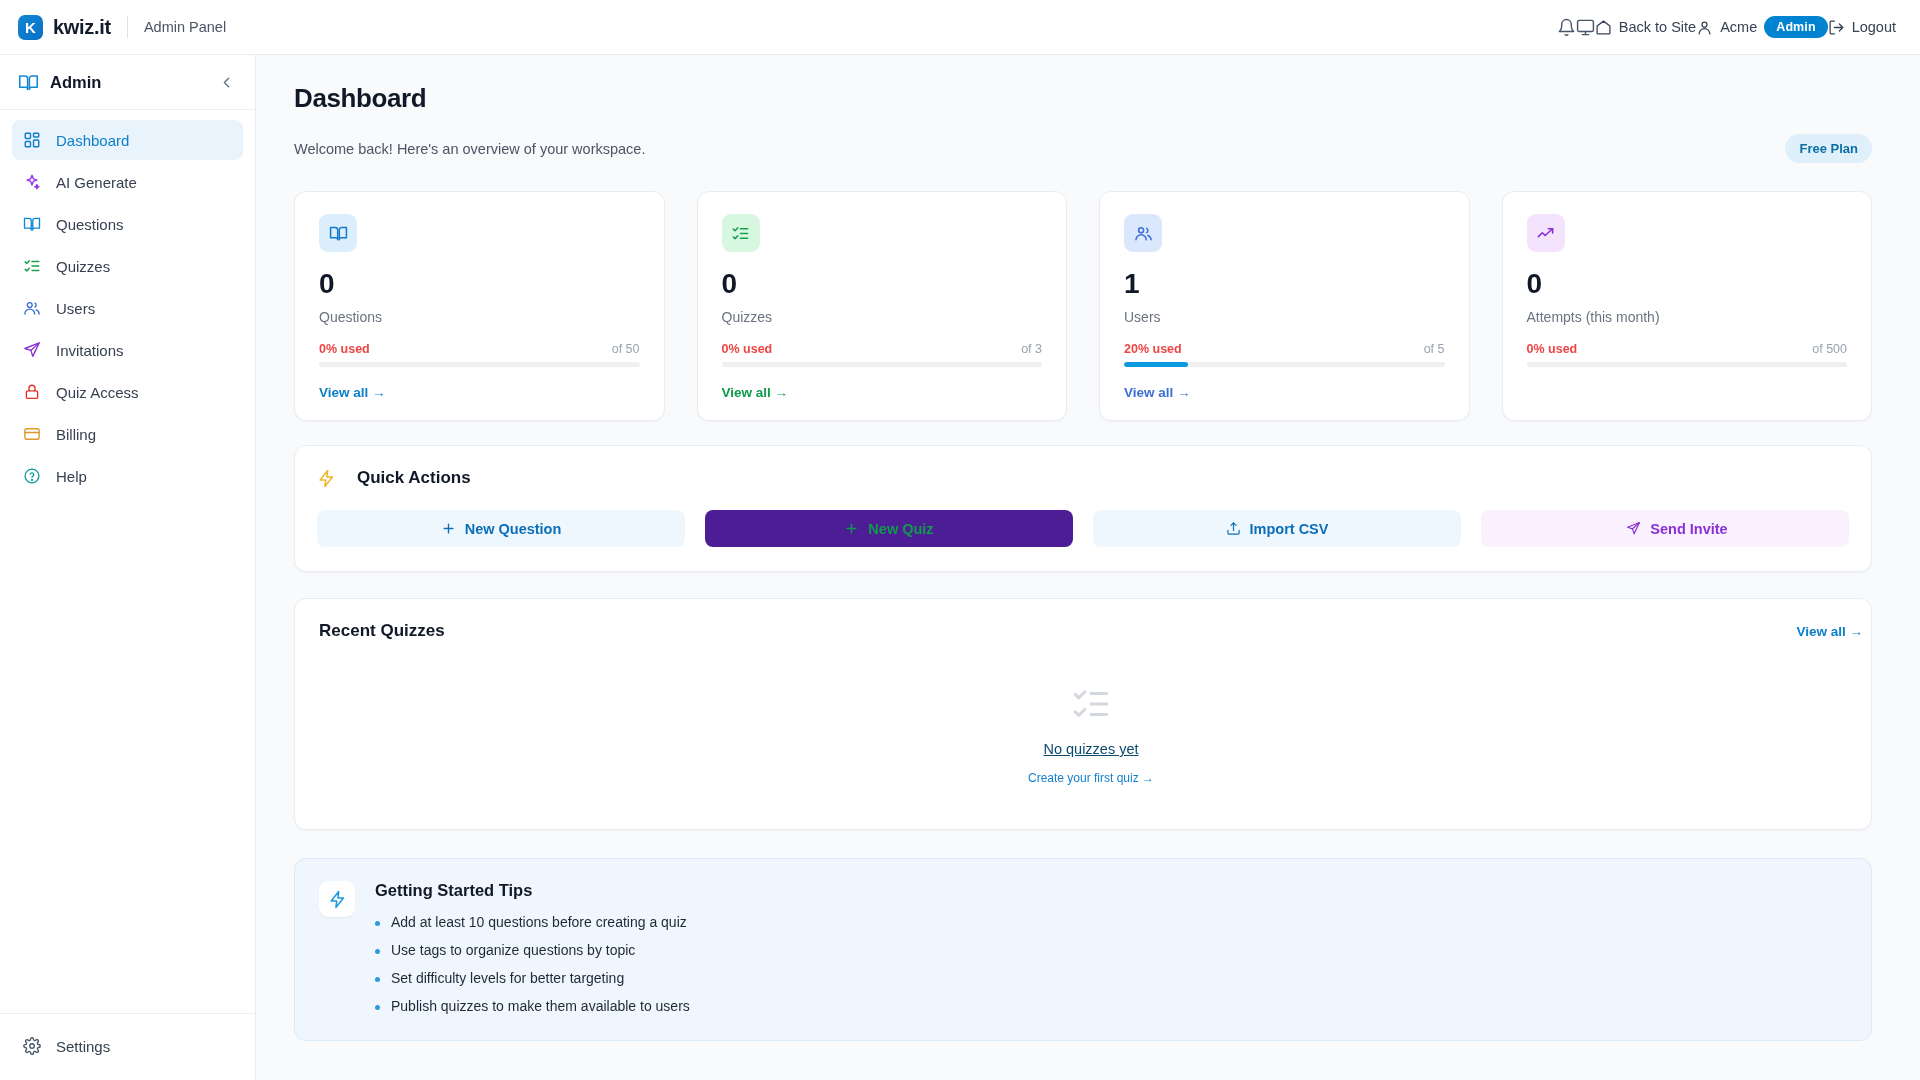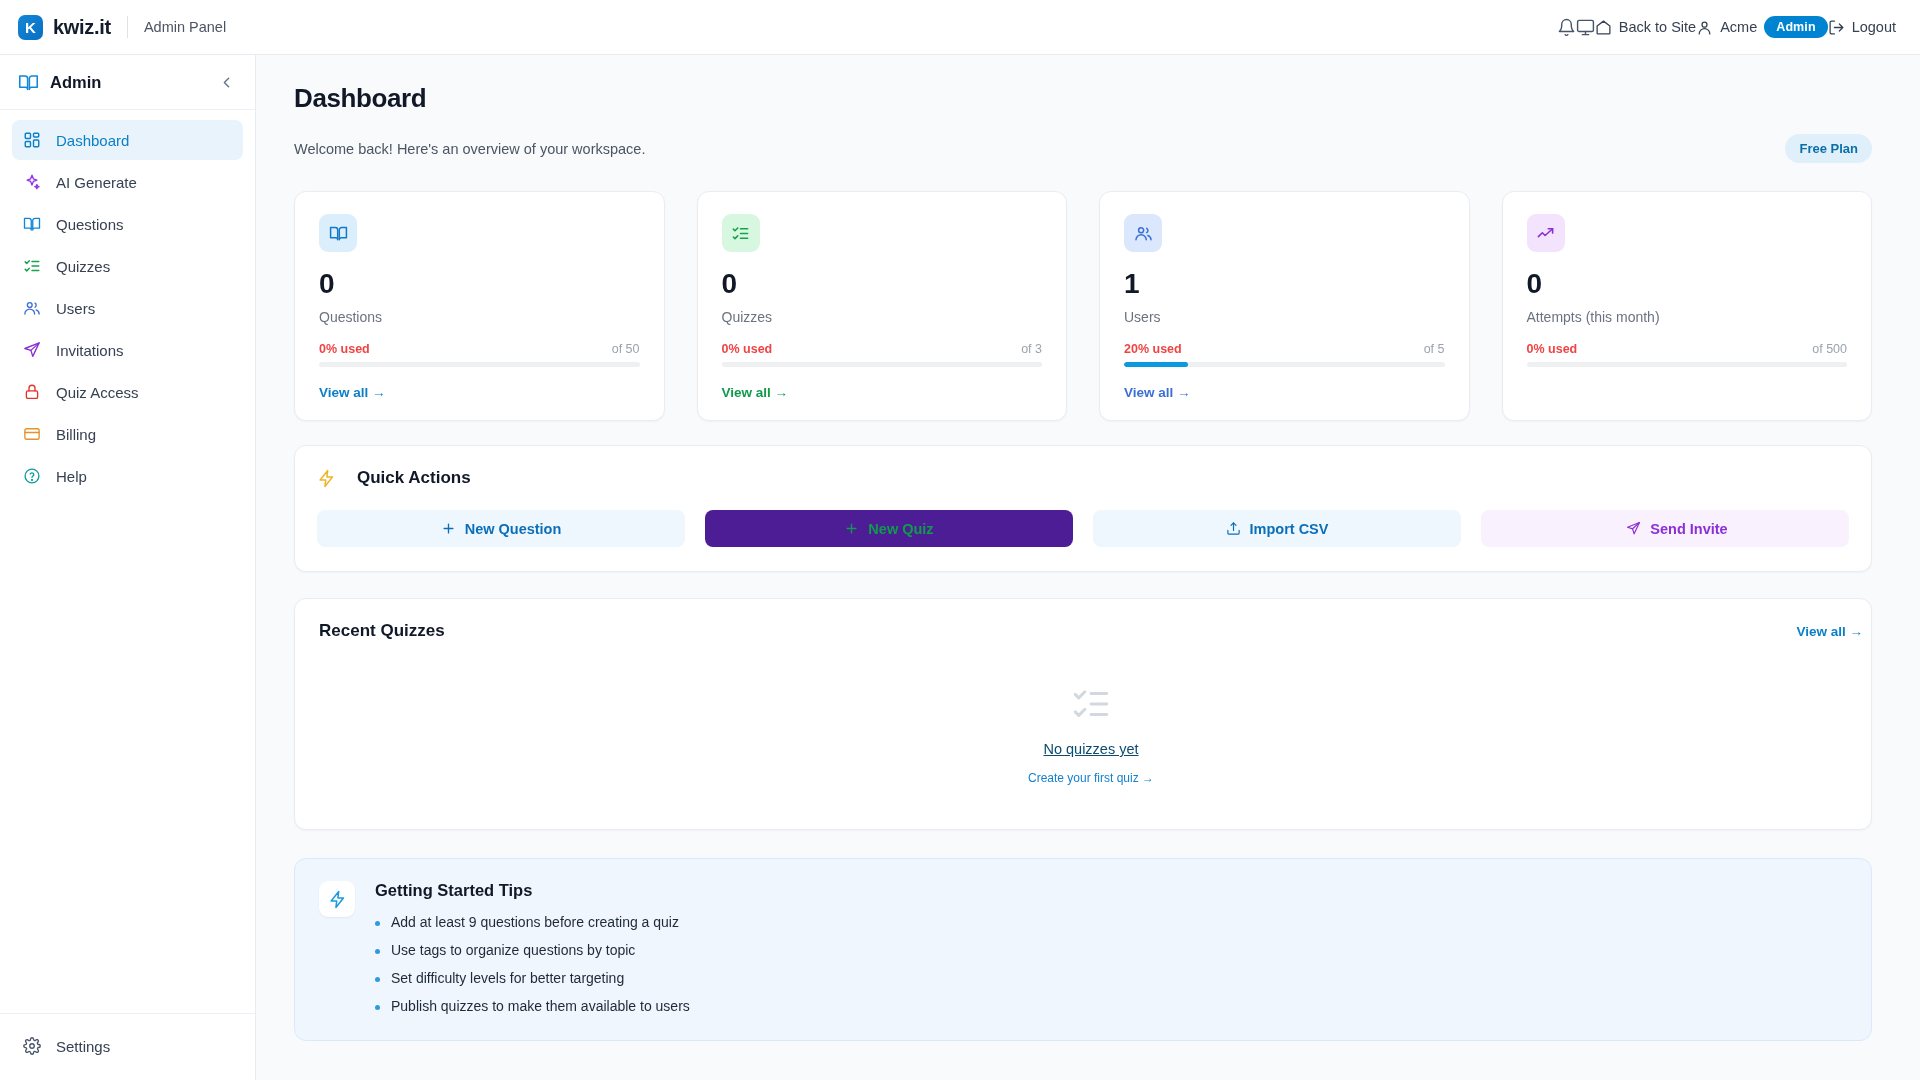--- a/index.html
+++ b/index.html
@@ -503,21 +503,21 @@
         <div class="tips-ico" style="color:#1b9ae0">
           <svg width="19" height="19" viewBox="0 0 24 24" fill="none" stroke="currentColor" stroke-width="1.9" stroke-linecap="round" stroke-linejoin="round">
             <path d="M13.5 2L4 14h7l-1 8 9.5-12h-7z"></path>
           </svg>
         </div>
         <div style="flex:1">
           <div class="tips-title">Getting Started Tips</div>
           <div class="tips-list">
             <div class="tip">
               <span class="tip-dot"></span>
-              <span>Add at least 9 questions before creating a quiz</span>
+              <span>Add at least 10 questions before creating a quiz</span>
             </div>
             <div class="tip">
               <span class="tip-dot"></span>
               <span>Use tags to organize questions by topic</span>
             </div>
             <div class="tip">
               <span class="tip-dot"></span>
               <span>Set difficulty levels for better targeting</span>
             </div>
             <div class="tip">

